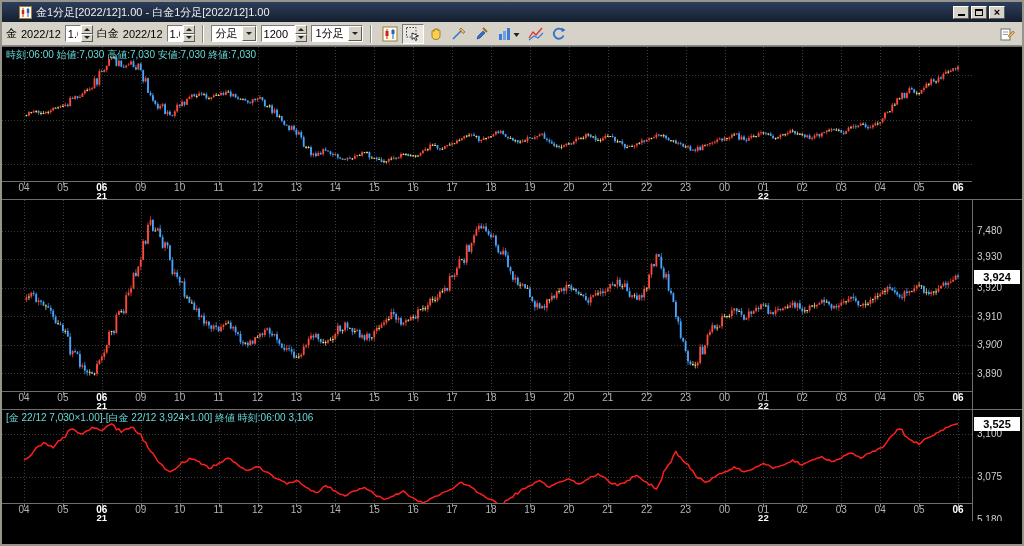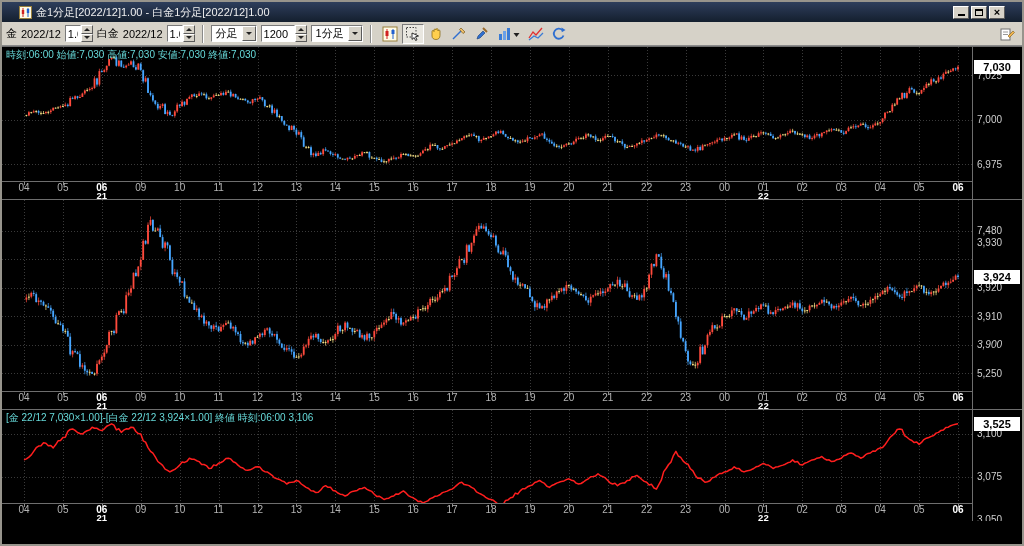--- a/index.html
+++ b/index.html
@@ -1000,26 +1000,20 @@
             <rect x="947.8" y="23.7" width="1.8" height="1.3" fill="#ff4a3c"></rect>
             <line x1="951.1" y1="20.9" x2="951.1" y2="24.8" stroke="#ff4a3c" stroke-width="0.7"></line>
             <rect x="950.2" y="21.4" width="1.8" height="2.3" fill="#ff4a3c"></rect>
             <line x1="953.6" y1="20.6" x2="953.6" y2="23.9" stroke="#46a6ff" stroke-width="0.7"></line>
             <rect x="952.7" y="21.4" width="1.8" height="0.9" fill="#46a6ff"></rect>
             <line x1="956.0" y1="18.2" x2="956.0" y2="24.4" stroke="#ff4a3c" stroke-width="0.7"></line>
             <rect x="955.1" y="19.7" width="1.8" height="2.7" fill="#ff4a3c"></rect>
           </svg>
         <div class="info" style="color: rgb(102, 217, 217);">時刻:06:00 始値:7,030 高値:7,030 安値:7,030 終値:7,030</div>
       </div>
-      <div class="yaxis">
-        <div class="pricebox" style="top: 12.6533px;">7,030</div>
-      <span class="ylab" style="top: 22.5867px;">7,025</span>
-          <span class="ylab" style="top: 67.2533px;">7,000</span>
-          <span class="ylab" style="top: 111.92px;">6,975</span>
-        </div>
       <div class="xaxis">
           <span class="xtick" style="left: 22px;"></span>
           <span class="xlab" style="left: 22px;">04</span>
           <span class="xtick" style="left: 60.9167px;"></span>
           <span class="xlab" style="left: 60.9167px;">05</span>
           <span class="xtick" style="left: 99.8333px;"></span>
           <span class="xlab bold" style="left: 99.8333px;">06</span>
           <span class="xtick" style="left: 138.75px;"></span>
           <span class="xlab" style="left: 138.75px;">09</span>
           <span class="xtick" style="left: 177.667px;"></span>
@@ -1869,25 +1863,25 @@
             <rect x="950.2" y="79.8" width="1.8" height="1.9" fill="#ff4a3c"></rect>
             <line x1="953.6" y1="74.4" x2="953.6" y2="80.3" stroke="#ff4a3c" stroke-width="0.7"></line>
             <rect x="952.7" y="75.6" width="1.8" height="4.2" fill="#ff4a3c"></rect>
             <line x1="956.0" y1="73.5" x2="956.0" y2="79.3" stroke="#46a6ff" stroke-width="0.7"></line>
             <rect x="955.1" y="75.6" width="1.8" height="1.4" fill="#46a6ff"></rect>
           </svg>
       </div>
       <div class="yaxis">
         <div class="pricebox" style="top: 69.9701px;">3,924</div>
       <span class="ylab" style="top: 25.3582px;">7,480</span>
-          <span class="ylab" style="top: 37px;">3,930</span>
+          <span class="ylab" style="top: 51px;">3,930</span>
           <span class="ylab" style="top: 82.3731px;">3,920</span>
           <span class="ylab" style="top: 110.881px;">3,910</span>
           <span class="ylab" style="top: 139.388px; font-style: italic;">3,900</span>
-          <span class="ylab" style="top: 167.896px;">5,250</span>
+          <span class="ylab" style="top: 167.896px;">3,890</span>
         </div>
       <div class="xaxis">
           <span class="xtick" style="left: 22px;"></span>
           <span class="xlab" style="left: 22px;">04</span>
           <span class="xtick" style="left: 60.9167px;"></span>
           <span class="xlab" style="left: 60.9167px;">05</span>
           <span class="xtick" style="left: 99.8333px;"></span>
           <span class="xlab bold" style="left: 99.8333px;">06</span>
           <span class="xtick" style="left: 138.75px;"></span>
           <span class="xlab" style="left: 138.75px;">09</span>
@@ -1970,21 +1964,21 @@
             <line x1="917" y1="0" x2="917" y2="117" stroke="#3a3a3a" stroke-dasharray="1,2" shape-rendering="crispEdges"></line>
             <line x1="956" y1="0" x2="956" y2="117" stroke="#3a3a3a" stroke-dasharray="1,2" shape-rendering="crispEdges"></line>
             <polyline points="22.0,49.9 24.4,48.9 26.9,47.1 29.3,44.9 31.7,41.3 34.2,37.7 36.6,36.1 39.0,35.8 41.5,32.7 43.9,33.2 46.3,35.8 48.8,35.5 51.2,37.9 53.6,34.8 56.1,30.8 58.5,30.4 60.9,27.5 63.3,27.3 65.8,21.4 68.2,19.4 70.6,18.9 73.1,20.4 75.5,22.5 77.9,23.5 80.4,24.1 82.8,22.0 85.2,20.7 87.7,19.9 90.1,17.2 92.5,18.3 95.0,18.3 97.4,19.9 99.8,20.6 102.3,18.8 104.7,16.2 107.1,15.1 109.6,13.8 112.0,15.2 114.4,19.9 116.9,18.8 119.3,22.4 121.7,20.2 124.2,18.8 126.6,19.1 129.0,17.2 131.5,17.6 133.9,21.5 136.3,23.6 138.8,24.1 141.2,30.8 143.6,32.1 146.0,37.6 148.5,41.3 150.9,43.2 153.3,46.9 155.8,51.5 158.2,53.3 160.6,55.4 163.1,59.1 165.5,60.3 167.9,61.9 170.4,60.5 172.8,59.4 175.2,57.5 177.7,55.1 180.1,52.0 182.5,52.4 185.0,51.3 187.4,48.2 189.8,49.2 192.3,49.3 194.7,50.7 197.1,51.6 199.6,54.5 202.0,54.5 204.4,55.6 206.9,58.5 209.3,58.2 211.7,54.9 214.2,55.6 216.6,53.3 219.0,52.5 221.4,51.1 223.9,48.4 226.3,48.2 228.7,48.9 231.2,51.7 233.6,52.7 236.0,55.1 238.5,57.3 240.9,58.0 243.3,60.0 245.8,60.2 248.2,59.8 250.6,58.6 253.1,57.1 255.5,56.8 257.9,57.1 260.4,60.3 262.8,61.7 265.2,61.9 267.7,63.6 270.1,65.3 272.5,67.9 275.0,68.8 277.4,69.4 279.8,70.9 282.3,71.7 284.7,74.0 287.1,72.5 289.6,72.3 292.0,72.0 294.4,70.5 296.8,71.3 299.3,74.0 301.7,75.7 304.1,77.4 306.6,78.5 309.0,80.8 311.4,81.0 313.9,82.6 316.3,82.3 318.7,80.0 321.2,76.9 323.6,75.7 326.0,77.3 328.5,77.3 330.9,80.4 333.3,80.9 335.8,83.0 338.2,84.2 340.6,84.6 343.1,86.0 345.5,85.0 347.9,82.7 350.4,81.4 352.8,80.9 355.2,80.4 357.7,78.7 360.1,78.5 362.5,77.4 365.0,79.3 367.4,80.5 369.8,81.4 372.3,84.3 374.7,86.4 377.1,86.2 379.5,87.7 382.0,89.5 384.4,88.6 386.8,88.2 389.3,86.5 391.7,86.0 394.1,83.9 396.6,84.2 399.0,82.4 401.4,80.9 403.9,82.9 406.3,85.6 408.7,86.9 411.2,87.8 413.6,89.3 416.0,91.4 418.5,91.2 420.9,92.9 423.3,91.9 425.8,90.9 428.2,88.6 430.6,87.8 433.1,86.2 435.5,85.9 437.9,84.8 440.4,82.6 442.8,81.9 445.2,81.1 447.7,79.8 450.1,79.1 452.5,77.3 454.9,75.1 457.4,73.0 459.8,72.3 462.2,74.6 464.7,74.9 467.1,75.6 469.5,77.4 472.0,78.6 474.4,81.8 476.8,83.1 479.3,84.3 481.7,85.6 484.1,87.7 486.6,89.0 489.0,89.5 491.4,90.3 493.9,92.3 496.3,94.5 498.7,94.6 501.2,94.4 503.6,90.4 506.0,89.9 508.5,87.8 510.9,87.2 513.3,83.1 515.8,84.0 518.2,80.9 520.6,78.7 523.1,78.7 525.5,76.8 527.9,75.7 530.3,75.1 532.8,72.5 535.2,71.7 537.6,70.5 540.1,72.1 542.5,73.4 544.9,76.3 547.4,77.4 549.8,75.5 552.2,74.5 554.7,73.1 557.1,72.3 559.5,71.4 562.0,70.9 564.4,69.6 566.8,68.8 569.3,70.2 571.7,70.8 574.1,73.1 576.6,74.0 579.0,73.5 581.4,72.0 583.9,70.2 586.3,68.8 588.7,66.7 591.2,66.5 593.6,65.9 596.0,63.7 598.5,65.8 600.9,66.6 603.3,67.9 605.8,70.5 608.2,73.0 610.6,74.0 613.0,73.3 615.5,75.7 617.9,73.8 620.3,73.1 622.8,72.9 625.2,70.5 627.6,70.3 630.1,66.8 632.5,66.5 634.9,65.4 637.4,67.3 639.8,69.5 642.2,71.4 644.7,72.3 647.1,75.0 649.5,74.3 652.0,78.0 654.4,79.1 656.8,74.7 659.3,70.2 661.7,61.6 664.1,58.5 666.6,54.5 669.0,52.1 671.4,45.6 673.9,41.3 676.3,46.0 678.7,47.4 681.2,51.1 683.6,53.3 686.0,54.2 688.4,58.8 690.9,60.9 693.3,65.4 695.7,68.2 698.2,67.9 700.6,70.1 703.0,72.3 705.5,71.8 707.9,70.8 710.3,67.8 712.8,67.1 715.2,65.1 717.6,63.5 720.1,63.4 722.5,61.9 724.9,61.6 727.4,60.0 729.8,59.2 732.2,56.8 734.7,58.6 737.1,58.6 739.5,61.0 742.0,61.9 744.4,61.0 746.8,60.6 749.3,59.7 751.7,58.5 754.1,56.8 756.6,56.2 759.0,54.6 761.4,53.3 763.8,54.7 766.3,55.0 768.7,56.6 771.1,58.5 773.6,57.1 776.0,56.7 778.4,55.9 780.9,55.1 783.3,54.2 785.7,52.8 788.2,52.1 790.6,49.9 793.0,52.1 795.5,51.5 797.9,54.6 800.3,55.1 802.8,53.2 805.2,52.4 807.6,51.2 810.1,49.9 812.5,49.6 814.9,48.2 817.4,47.8 819.8,46.5 822.2,48.6 824.7,50.0 827.1,49.8 829.5,51.6 832.0,51.3 834.4,49.8 836.8,49.2 839.3,48.2 841.7,45.8 844.1,45.0 846.5,43.5 849.0,43.0 851.4,43.8 853.8,45.7 856.3,46.4 858.7,48.2 861.1,47.1 863.6,44.7 866.0,43.4 868.4,43.0 870.9,41.0 873.3,41.2 875.7,39.0 878.2,37.9 880.6,37.6 883.0,34.7 885.5,31.1 887.9,27.5 890.3,25.4 892.8,23.3 895.2,19.5 897.6,18.9 900.1,19.4 902.5,25.6 904.9,27.2 907.4,29.3 909.8,30.5 912.2,32.6 914.7,32.0 917.1,34.4 919.5,32.4 921.9,29.6 924.4,28.2 926.8,27.5 929.2,26.4 931.7,25.5 934.1,23.1 936.5,22.4 939.0,20.4 941.4,19.9 943.8,17.4 946.3,17.2 948.7,15.7 951.1,14.9 953.6,14.2 956.0,13.8" fill="none" stroke="#ff1e1e" stroke-width="1.5" stroke-linejoin="round"></polyline>
           </svg>
         <div class="info" style="color: rgb(102, 217, 217);">[金 22/12 7,030×1.00]-[白金 22/12 3,924×1.00] 終値 時刻:06:00 3,106</div>
       </div>
       <div class="yaxis">
         <div class="pricebox" style="top: 6.76471px;">3,525</div>
       <span class="ylab" style="top: 18.0882px;">3,100</span>
           <span class="ylab" style="top: 61.1029px;">3,075</span>
-          <span class="ylab" style="top: 104.118px;">3,050</span>
+          <span class="ylab" style="top: 104.118px;">5,180</span>
         </div>
       <div class="xaxis">
           <span class="xtick" style="left: 22px;"></span>
           <span class="xlab" style="left: 22px;">04</span>
           <span class="xtick" style="left: 60.9167px;"></span>
           <span class="xlab" style="left: 60.9167px;">05</span>
           <span class="xtick" style="left: 99.8333px;"></span>
           <span class="xlab bold" style="left: 99.8333px;">06</span>
           <span class="xtick" style="left: 138.75px;"></span>
           <span class="xlab" style="left: 138.75px;">09</span>

